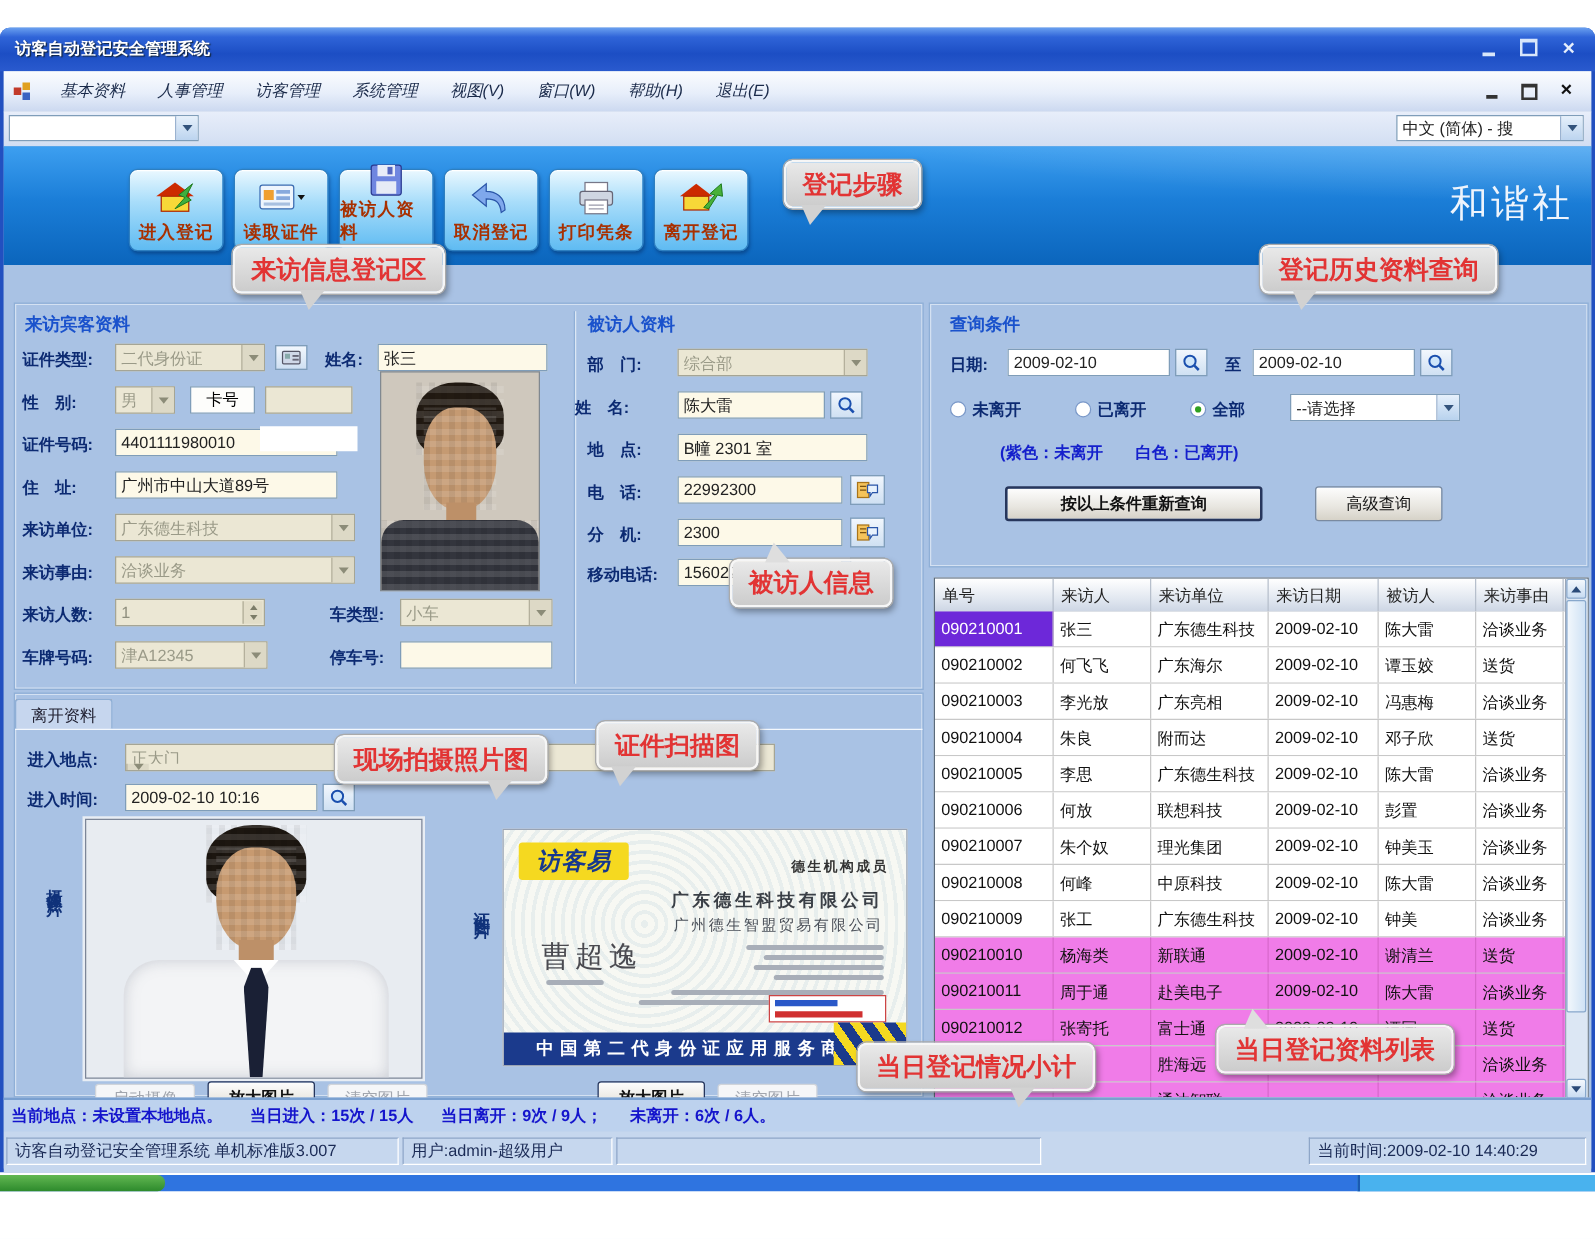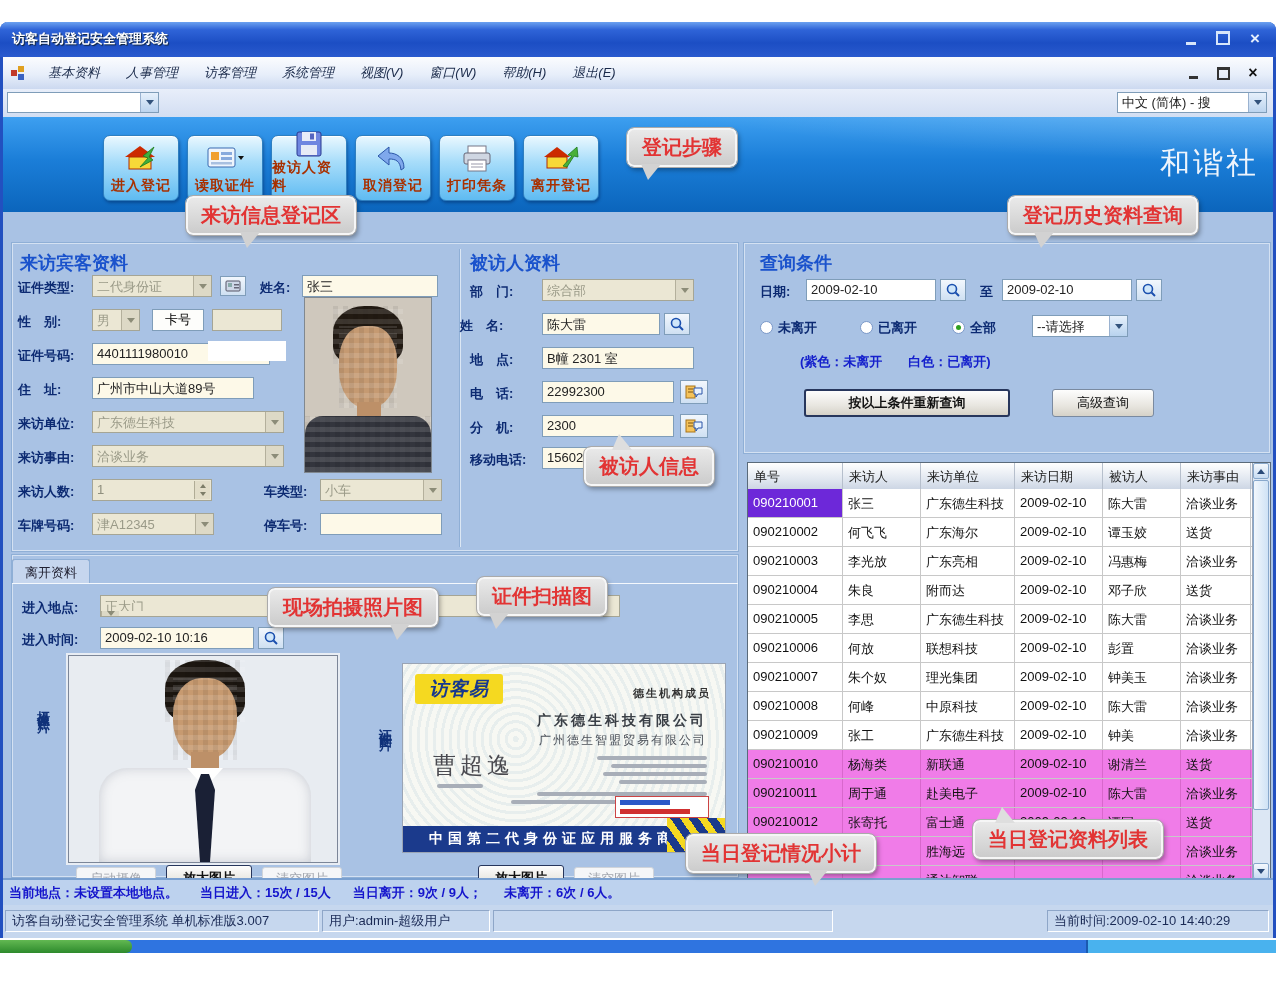--- a/index.html
+++ b/index.html
@@ -49,21 +49,21 @@
     background:linear-gradient(180deg,#eaf8ff 0%,#a8ddfa 40%,#5fbbf2 100%);
     border:1px solid #2e7fc0;box-shadow:inset 0 1px 0 #fff,1px 2px 3px rgba(0,20,60,.35);
     display:flex;flex-direction:column;align-items:center;justify-content:flex-end;cursor:pointer;}
   .tbtn .ticon{height:36px;display:flex;align-items:center;justify-content:center;margin-top:2px;}
   .tbtn .tlabel{font-size:14px;color:#a83000;padding-bottom:5px;font-weight:600;letter-spacing:1px;}
   .banner{position:absolute;right:14px;top:26px;font-size:30px;color:#eef4fc;letter-spacing:3px;}
 
   
   .content{position:absolute;left:0;top:190px;width:1270px;height:666px;background:#a9c2e4;}
   .panel{position:absolute;border:1px solid #8fafd6;box-shadow:inset 0 0 0 1px rgba(255,255,255,.5);box-sizing:border-box;}
-  .sect-title{position:absolute;color:#1a52cc;font-weight:bold;font-size:18px;}
+  .sect-title{position:absolute;color:#1a52cc;font-weight:bold;font-size:14px;}
   .lbl{position:absolute;color:#0c2a72;font-weight:bold;font-size:13px;white-space:nowrap;}
   .inp{position:absolute;height:22px;background:#fdf9e8;border:1px solid #7f9db9;box-sizing:border-box;
     font-size:13px;color:#222;padding:2px 4px;white-space:nowrap;overflow:hidden;}
   .inp.dis{background:#ebe7d4;color:#8f8f7e;border-color:#a5a595;}
   .cmbx{position:absolute;height:22px;box-sizing:border-box;border:1px solid #7f9db9;background:#fdf9e8;display:flex;}
   .cmbx .val{flex:1;padding:2px 4px;font-size:13px;color:#222;white-space:nowrap;overflow:hidden;}
   .cmbx.dis{background:#ebe7d4;border-color:#a5a595;}
   .cmbx.dis .val{color:#9a9a88;}
   .cmbx .cbtn{width:17px;background:linear-gradient(180deg,#e6f0fb,#b8d2ee);border-left:1px solid #9ab2d0;
     display:flex;align-items:center;justify-content:center;}
@@ -336,21 +336,21 @@
         <div class="sbtn" style="left:140px;top:66px;width:52px;height:22px;background:#fdfdfb;">
           <span>卡号</span>
         </div>
         <div class="inp dis" style="left:200px;top:66px;width:70px;"></div>
 
         <span class="lbl" style="left:6px;top:104px;">证件号码:</span>
         <div class="inp" style="left:80px;top:100px;width:178px;">4401111980010</div>
         <div class="whitepatch" style="left:196px;top:98px;width:78px;height:20px;"></div>
 
         <span class="lbl" style="left:6px;top:138px;">住　址:</span>
-        <div class="inp" style="left:80px;top:134px;width:162px;">广州市中山大道89号</div>
+        <div class="inp" style="left:80px;top:134px;width:178px;">广州市中山大道89号</div>
 
         <span class="lbl" style="left:6px;top:172px;">来访单位:</span>
         <div class="cmbx dis" style="left:80px;top:168px;width:192px;">
           <span class="val">广东德生科技</span>
           <span class="cbtn">
               <span class="arr-dn"></span>
             </span>
         </div>
 
         <span class="lbl" style="left:6px;top:206px;">来访事由:</span>
@@ -468,21 +468,21 @@
         <div class="sbtn" style="left:392px;top:36px;width:26px;height:22px;">
           <svg width="16" height="14" viewBox="0 0 16 14">
               <circle cx="7" cy="6" r="4.5" fill="#cfe6fa" stroke="#1a4fae" stroke-width="1.6"></circle>
               <line x1="10.5" y1="9.5" x2="14" y2="13" stroke="#1a4fae" stroke-width="2"></line>
             </svg>
         </div>
 
         <span class="lbl" style="left:16px;top:76px;font-weight:bold;"><span class="radio"></span><span>未离开</span></span>
         <span class="lbl" style="left:116px;top:76px;"><span class="radio"></span><span>已离开</span></span>
         <span class="lbl" style="left:208px;top:76px;"><span class="radio on"></span><span>全部</span></span>
-        <div class="cmbx" style="left:288px;top:72px;width:96px;background:#fff;">
+        <div class="cmbx" style="left:288px;top:72px;width:136px;background:#fff;">
           <span class="val">--请选择</span>
           <span class="cbtn">
               <span class="arr-dn"></span>
             </span>
         </div>
 
         <span class="qnote abs" style="left:56px;top:110px;">(紫色：未离开　　白色：已离开)</span>
 
         <div class="btn3d default" style="left:60px;top:146px;width:206px;height:28px;">
           <span>按以上条件重新查询</span>

